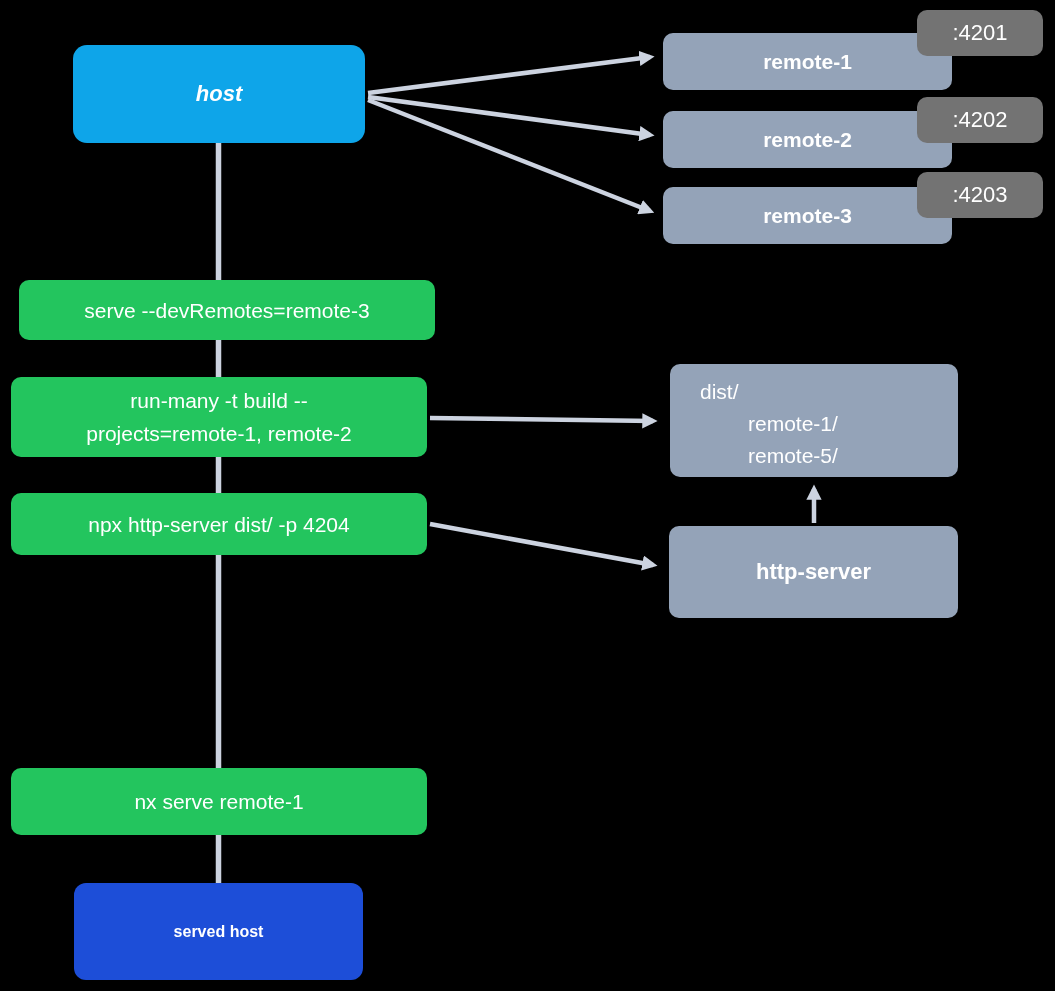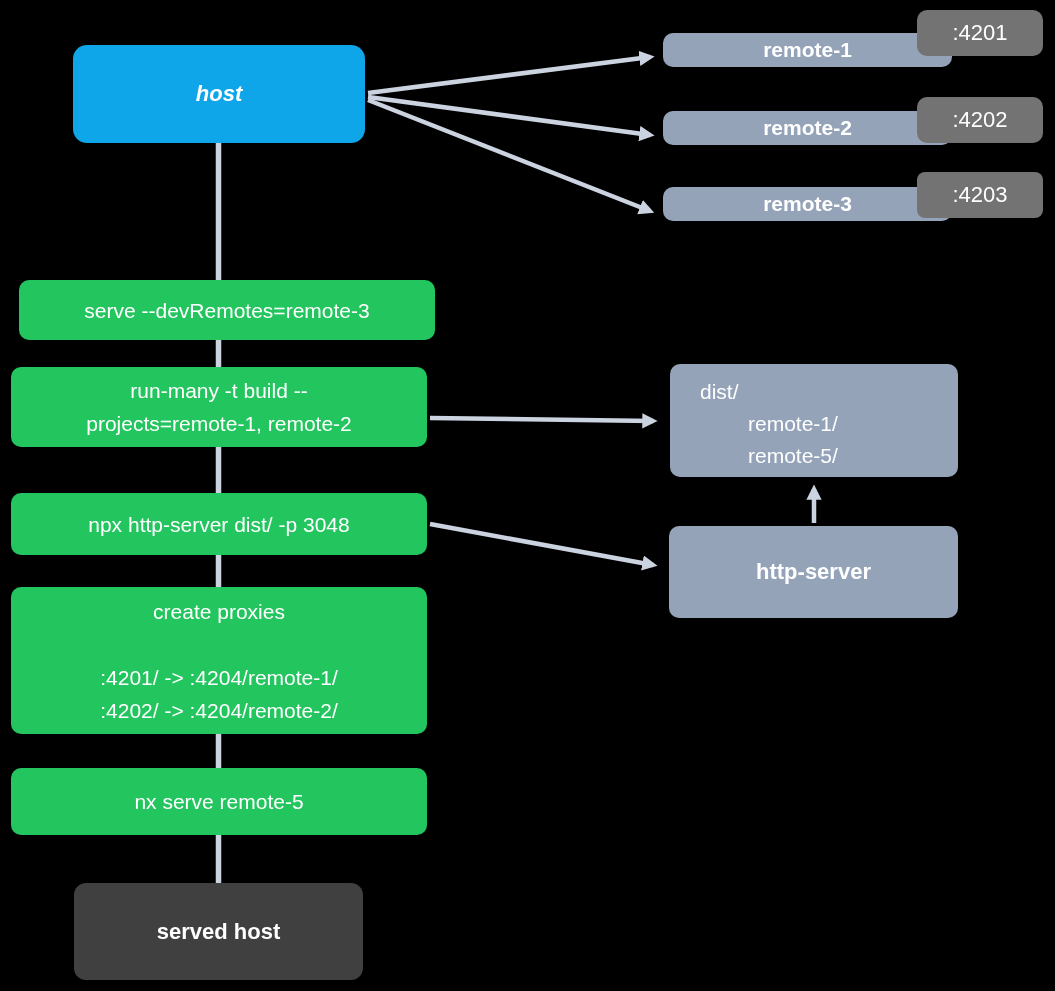--- a/index.html
+++ b/index.html
@@ -6,35 +6,35 @@
   #canvas{
     position:relative;width:1055px;height:991px;background:#000;overflow:hidden;
     font-family:"Liberation Sans","DejaVu Sans",sans-serif;color:#fff;
   }
   .node{
     position:absolute;display:flex;align-items:center;justify-content:center;
     text-align:center;box-sizing:border-box;z-index:2;
   }
   .host{left:73px;top:45px;width:292px;height:98px;background:#0ea5e9;border-radius:14px;
     font-size:22px;font-weight:700;font-style:italic;}
-  .served{left:74px;top:883px;width:289px;height:97px;background:#404040;border-radius:12px;
-    font-size:22px;font-weight:700;}
+  .served{left:74px;top:883px;width:289px;height:97px;background:#1d4ed8;border-radius:12px;
+    font-size:16px;font-weight:700;}
   .step{left:11px;width:416px;background:#23c55e;border-radius:10px;font-size:21px;
     line-height:33px;white-space:pre-line;}
   .step0{top:280px;height:60px;margin-left:8px;}
-  .step1{top:367px;height:80px;}
+  .step1{top:377px;height:80px;}
   .step2{top:493px;height:62px;}
   .step3{top:587px;height:147px;}
   .step4{top:768px;height:67px;}
-  .remote{left:663px;width:289px;height:34px;background:#94a3b8;border-radius:10px;
+  .remote{left:663px;width:289px;height:57px;background:#94a3b8;border-radius:10px;
     font-size:21px;font-weight:700;}
   .remote0{top:33px;} .remote1{top:111px;} .remote2{top:187px;}
   .badge{left:917px;width:126px;height:46px;background:#737373;border-radius:10px;
     font-size:22px;font-weight:400;z-index:3;}
-  .badge0{top:10px;} .badge1{top:97px;} .badge2{top:172px;border-radius:8px;}
+  .badge0{top:10px;} .badge1{top:97px;} .badge2{top:172px;}
   .distbox{left:670px;top:364px;width:288px;height:113px;background:#94a3b8;border-radius:10px;
     flex-direction:column;align-items:flex-start;justify-content:flex-start;
     padding:12px 0 16px 30px;font-size:21px;line-height:32px;text-align:left;}
   .distbox .child{margin-left:48px;}
   .httpserver{left:669px;top:526px;width:289px;height:92px;background:#94a3b8;border-radius:10px;
     font-size:22px;font-weight:700;}
   #wires{position:absolute;left:0;top:0;z-index:1;pointer-events:none;}
 </style>
 </head>
 <body>
@@ -61,26 +61,22 @@
   <div class="node remote remote0">remote-1</div>
   <div class="node remote remote1">remote-2</div>
   <div class="node remote remote2">remote-3</div>
   <div class="node badge badge0">:4201</div>
   <div class="node badge badge1">:4202</div>
   <div class="node badge badge2">:4203</div>
 
   <div class="node step step0">serve --devRemotes=remote-3</div>
   <div class="node step step1">run-many -t build --
 projects=remote-1, remote-2</div>
-  <div class="node step step2">npx http-server dist/ -p 3048</div>
-  <div class="node step step3">create proxies
-
-:4201/ -&gt; :4204/remote-1/
-:4202/ -&gt; :4204/remote-2/</div>
-  <div class="node step step4">nx serve remote-5</div>
+  <div class="node step step2">npx http-server dist/ -p 4204</div>
+  <div class="node step step4">nx serve remote-1</div>
 
   <div class="node distbox">
     <div>dist/</div>
     <div class="child">remote-1/</div>
     <div class="child">remote-5/</div>
   </div>
 
   <div class="node httpserver">http-server</div>
 
   <div class="node served">served host</div>

